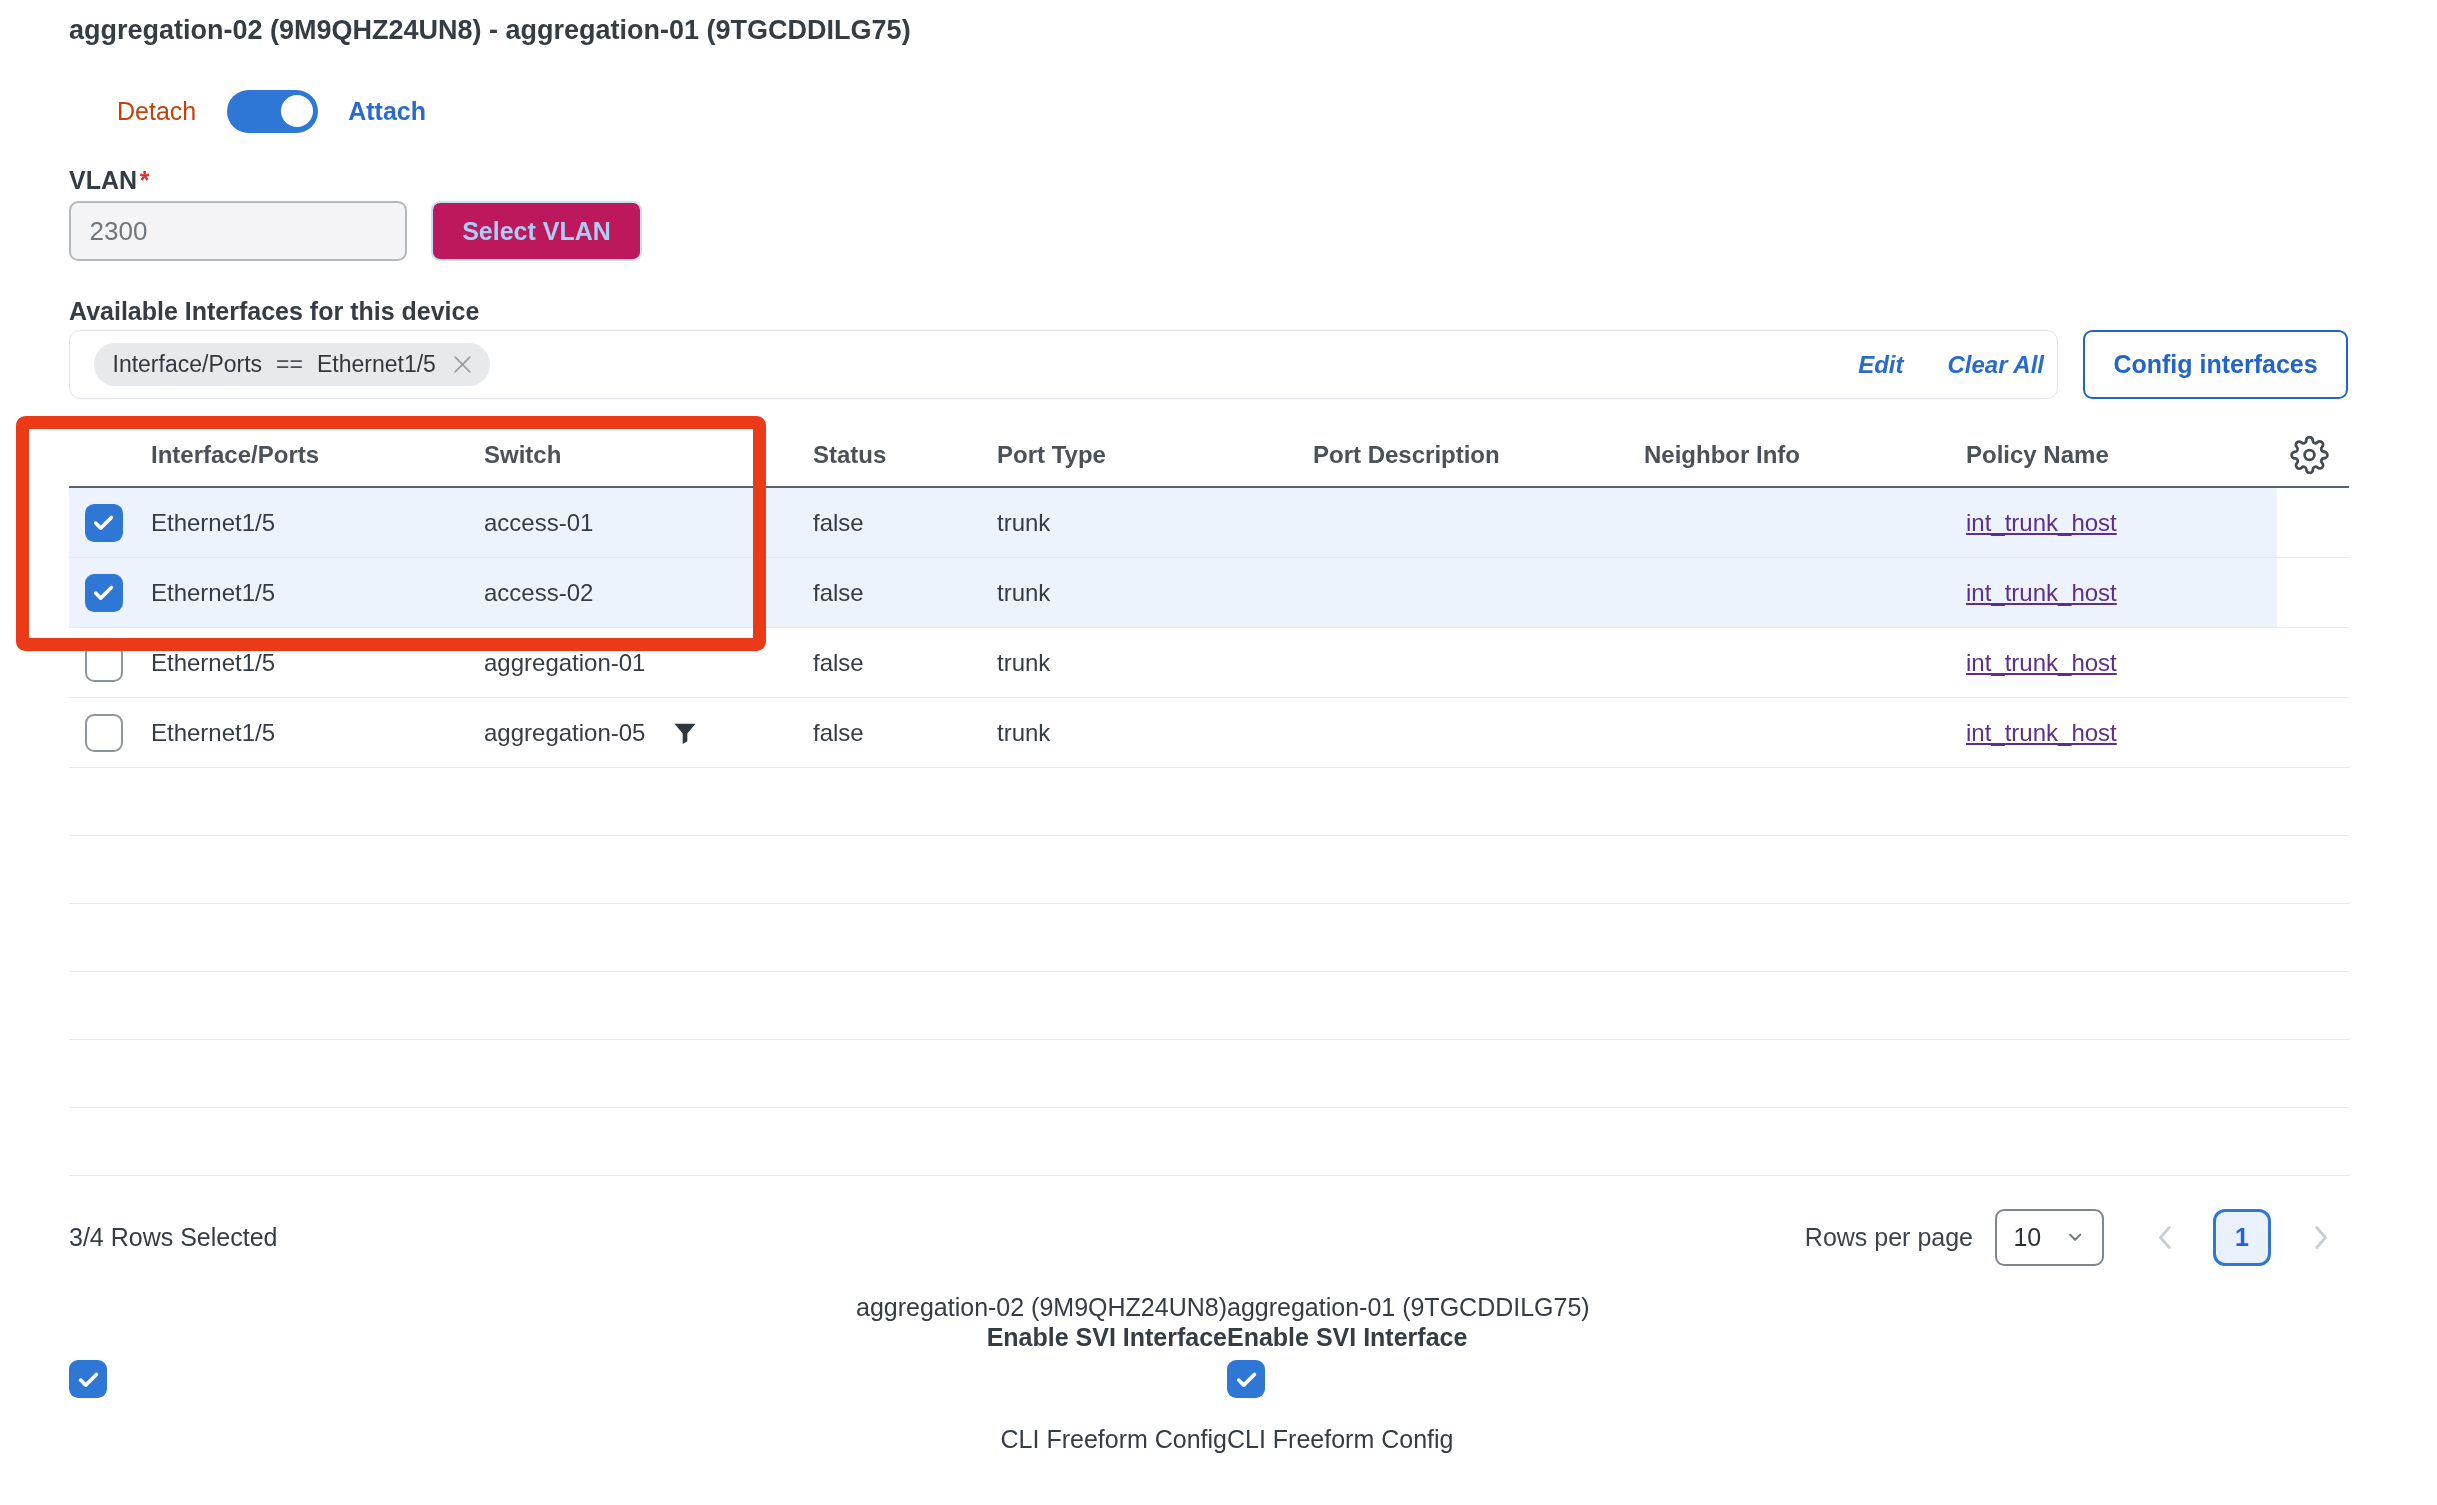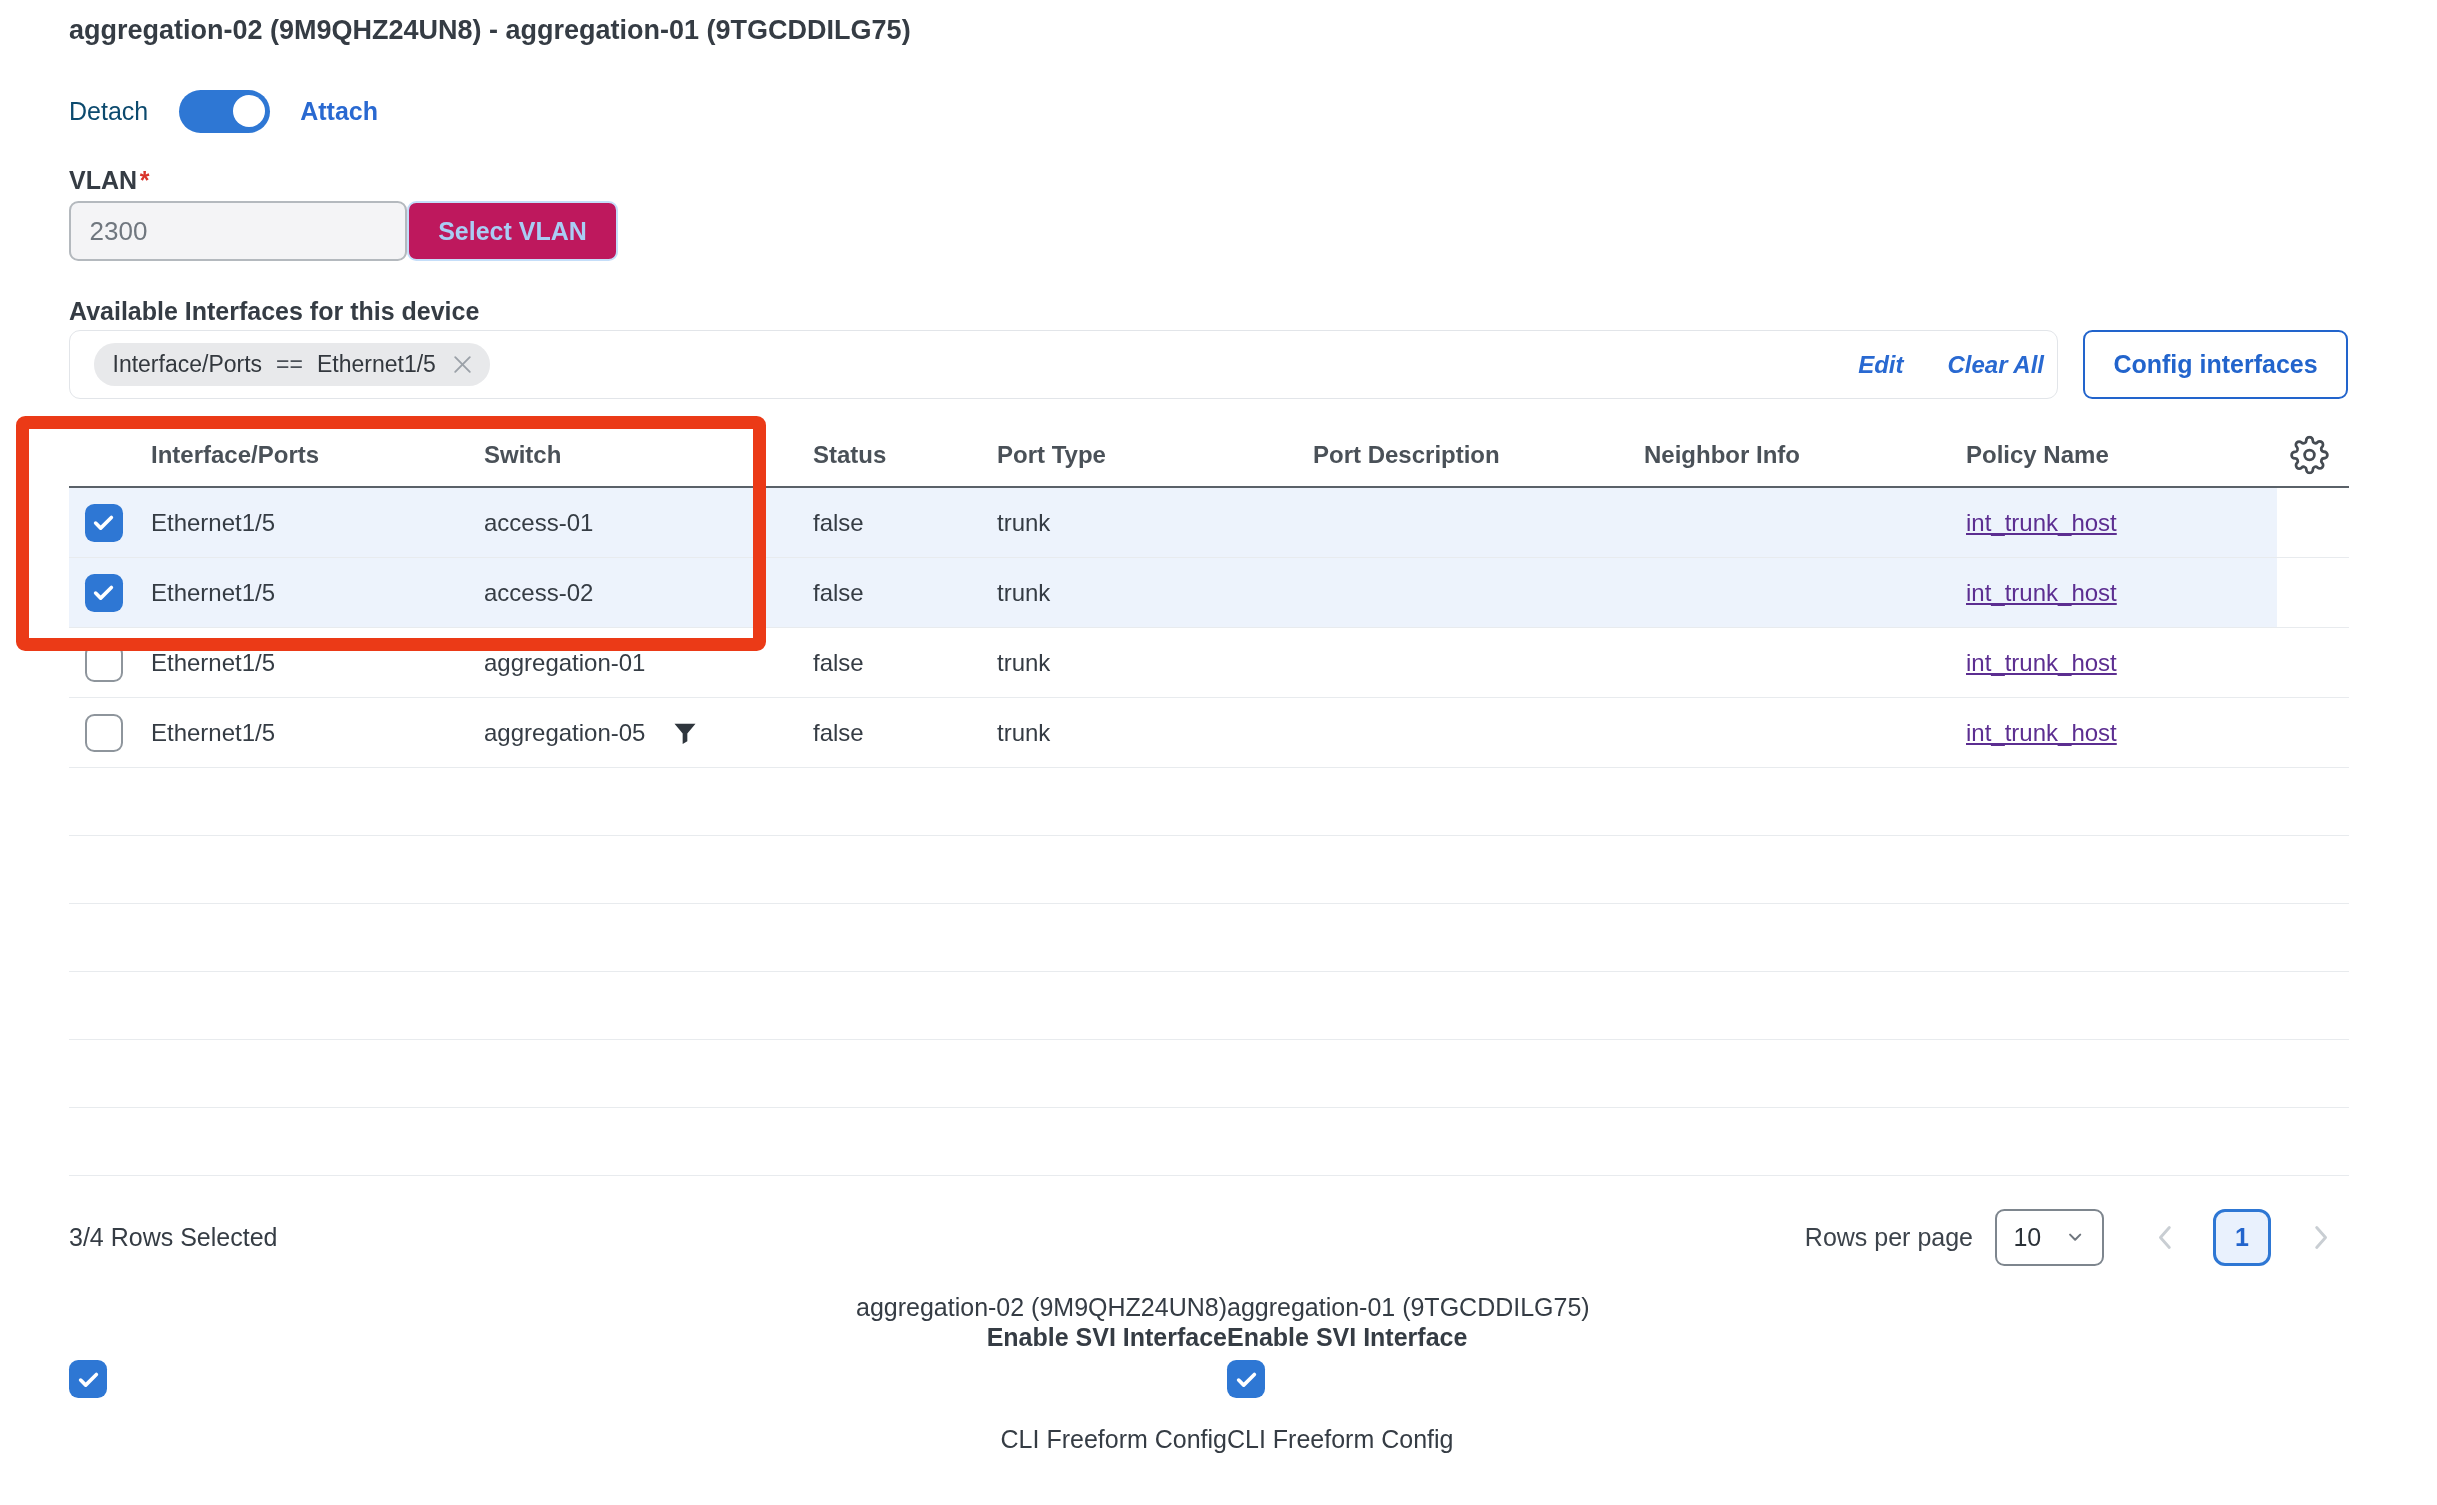--- a/index.html
+++ b/index.html
@@ -10,29 +10,29 @@
     color: #3c434b;
     font-family: "Liberation Sans", sans-serif;
     position: relative;
     overflow: hidden;
   }
   .content { position:absolute; left:69px; top:0; width:2280px; }
 
   
   .page-title { margin-top:15px; font-size:27px; line-height:31px; font-weight:bold; color:#353c44; }
   .toggle-row { margin-top:43px; height:44px; display:flex; align-items:center; }
-  .detach-label { font-size:25px; color:#0c4a6e; }
+  .detach-label { font-size:25px; color:#c2410c;margin-left:48px; }
   .switch { width:91px; height:43px; border-radius:22px; background:#2e77d4; margin-left:31px; position:relative; cursor:pointer; }
   .switch .knob { position:absolute; top:5.5px; right:5.5px; width:32px; height:32px; border-radius:50%; background:#fff; }
   .attach-link { margin-left:30px; font-size:25px; font-weight:bold; color:#2969d1; text-decoration:none; }
 
   
   .field-label { margin-top:33px; font-size:25px; line-height:28px; font-weight:bold; color:#353c44; }
   .req { color:#d9342b; margin-left:2.8px; }
-  .vlan-row { margin-top:7.4px; display:flex; }
+  .vlan-row { margin-top:7.4px; display:flex; gap:24px; }
   .vlan-input {
     width:338px; height:60px; background:#f4f4f6; border:2.8px solid #b4b9be; border-radius:9.2px;
     color:#70777f; font-size:26px; padding:0 18.5px; font-family:"Liberation Sans",sans-serif;
   }
   .select-vlan-btn {
     width:211px; height:60px; background:#be185d; border:2.8px solid #c5def9; border-radius:9.2px;
     color:#a9cdf4; font-size:25px; font-weight:bold; font-family:"Liberation Sans",sans-serif;
   }
 
   

